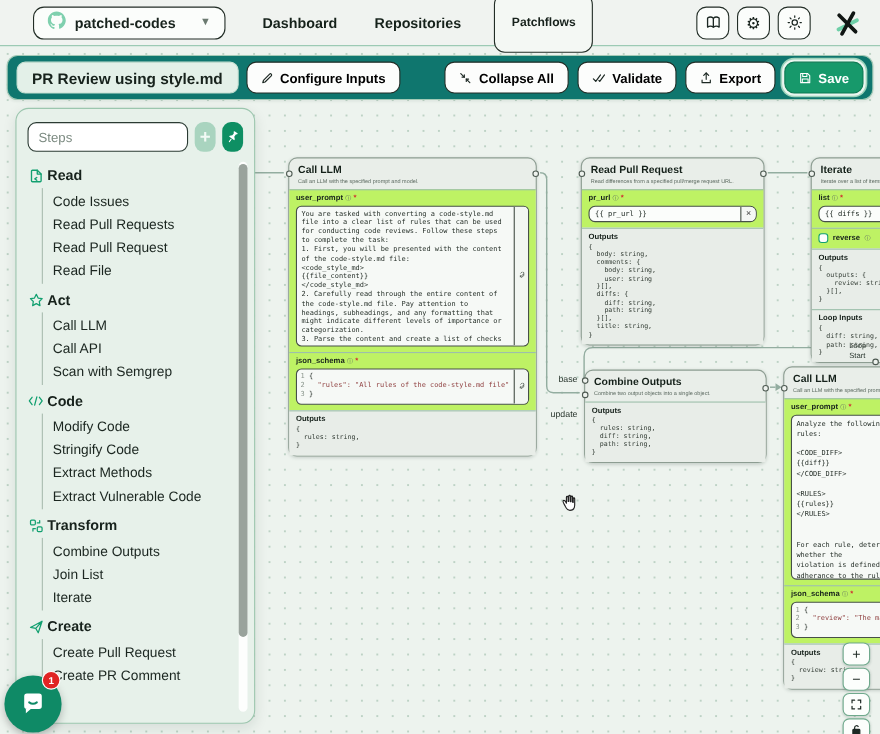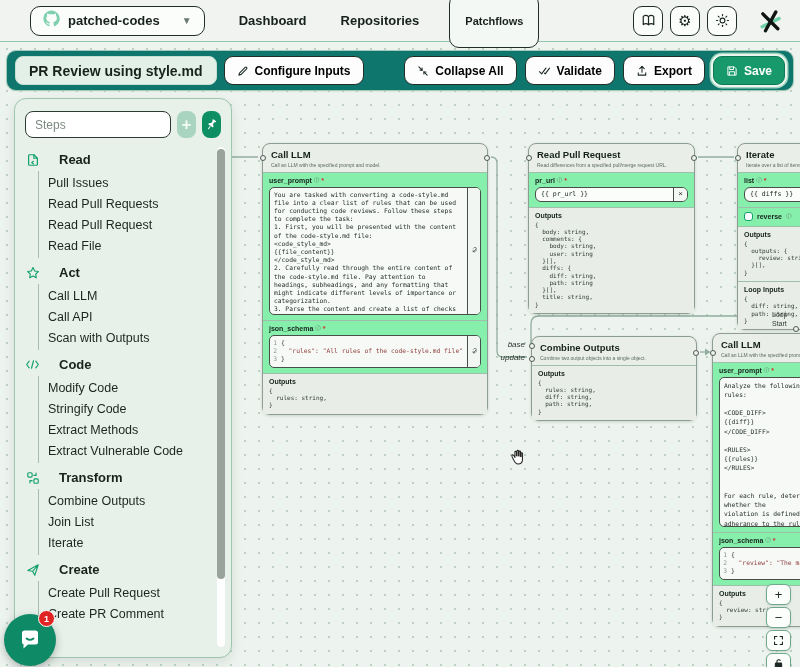--- a/index.html
+++ b/index.html
@@ -44,37 +44,37 @@
     box-shadow:0 4px 12px rgba(20,50,35,.10); }
   .side-top { display:flex; gap:6px; align-items:center; }
   .steps-input { width:146px; height:27px; border:1.5px solid #2b3b33; border-radius:8px;
     background:#fff; font-size:12px; padding:0 9px; color:#737373; outline:none; }
   .steps-input::placeholder { color:#7b8a80; }
   .sq-btn { width:27px; height:27px; border:none; border-radius:8px; display:flex;
     align-items:center; justify-content:center; }
   .add-btn { background:#a9d4bf; color:#f2faf5; font-size:17px; font-weight:600; }
   .pin-btn { background:#0e8f63; }
   .side-list { margin-top:10px; width:182px; }
-  .cat { display:flex; align-items:center; gap:19px; height:23px; margin-top:3px; }
+  .cat { display:flex; align-items:center; gap:3px; height:23px; margin-top:3px; }
   .cat-ic { width:15px; display:flex; justify-content:center; color:#12a070; font-weight:700; }
   .cat-name { font-size:13px; font-weight:700; }
   .items { margin-left:13px; border-left:1.5px solid #a9bcb0; padding:1px 0 2px 0; }
   .side-item { font-size:12.5px; font-weight:500; color:#1b2620; padding:3.5px 0 3.5px 9px; }
   .side-scroll-rail { position:absolute; right:6px; top:48px; width:8px; bottom:10px;
     background:#fdfefd; border-radius:4px; }
   .side-scroll-thumb { position:absolute; left:0; top:2px; width:8px; height:86%;
     background:#99a39c; border-radius:4px; }
 
   
   .node { position:absolute; background:#e9eee9; border:1px solid #8d9d92; border-radius:8px;
     box-shadow:0 1px 3px rgba(40,60,50,.18); z-index:10; }
   .node-hd { padding:5px 8px 4px 8px; }
   .node-title { font-size:9.5px; font-weight:700; color:#15211a; }
   .node-desc { font-size:5px; color:#5c6a61; margin-top:1.5px; white-space:nowrap; overflow:hidden; }
-  .sect { border-top:1px solid #9dbfab; background:#86efac; padding:4px 6px 5px 6px; }
+  .sect { border-top:1px solid #9dbfab; background:#bef264; padding:4px 6px 5px 6px; }
   .sect.outs { background:#e8ede8; }
   .f-label { font-size:7px; font-weight:700; display:flex; align-items:center; gap:2px; }
   .info { font-size:5.5px; color:#5c6a61; font-weight:400; }
   .req { color:#d03030; font-size:7px; }
   .t-box { display:flex; border:1.1px solid #465048; border-radius:5px; background:#f6f9f6;
     overflow:hidden; margin-top:3px; }
   .t-text { flex:1; padding:3px 4px; font-family:"DejaVu Sans Mono", monospace; font-size:6.3px;
     line-height:8.2px; color:#252f28; white-space:pre-wrap; overflow:hidden; }
   .t-link { width:13px; border-left:1.1px solid #465048; display:flex; align-items:center;
     justify-content:center; background:#f2f6f2; }
@@ -92,21 +92,21 @@
     margin-top:3px; height:15px; overflow:hidden; }
   .in-text { flex:1; font-family:"DejaVu Sans Mono", monospace; font-size:6.5px; line-height:13px;
     padding:0 5px; white-space:nowrap; overflow:hidden; }
   .in-x { width:14px; border-left:1.1px solid #465048; text-align:center; font-size:8px;
     line-height:12px; color:#333; background:#f4f7f4; }
   .chk-row { display:flex; align-items:center; gap:4px; }
   .chk { width:9px; height:9px; border:1.3px solid #12a070; border-radius:3px; background:#fdfefd; }
   .chk-label { font-size:7px; font-weight:600; }
   .hdl { position:absolute; width:6px; height:6px; border:1px solid #4e5a52; border-radius:50%;
     background:#eef2ee; z-index:12; }
-  .edge-label { position:absolute; font-size:8px; color:#29352d; font-weight:500; z-index:11;font-style:italic; }
+  .edge-label { position:absolute; font-size:8px; color:#29352d; font-weight:500; z-index:11; }
   .loop-label { position:absolute; left:772px; top:311px; width:27px; font-size:7px; line-height:8.5px;
     color:#2d3a32; text-align:left; z-index:11; }
 
   
   .controls { position:absolute; left:766px; top:584px; display:flex; flex-direction:column; gap:2px; z-index:45; }
   .ctl-btn { width:25px; height:21px; background:#fcfefc; border:1.2px solid #6fa98c; border-radius:6px;
     display:flex; align-items:center; justify-content:center; font-size:13px; color:#1c2823;
     box-shadow:0 1px 2px rgba(30,60,45,.15); }
 
   
@@ -178,21 +178,21 @@
     <path d="M196 157 H 258"></path>
     <path d="M491 157 q6 0 6 6 V351 q0 6 6 6 H527"></path>
     <path d="M698 157 H 734"></path>
     <path d="M795 309 q0 7 -8 7 H539 q-8 0 -8 8 v20"></path>
     <path d="M700 352 H 705"></path>
   </g>
   <polygon points="705,348.5 710.5,352 705,355.5" fill="#93ada0"></polygon>
 </svg>
 
 <div class="edge-label" style="left:499px; top:340px; width:26px; text-align:right;">base</div>
-<div class="edge-label" style="left:489px; top:353px; width:36px; text-align:right;">update</div>
+<div class="edge-label" style="left:489px; top:372px; width:36px; text-align:right;">update</div>
 <div class="loop-label">Loop Start</div>
 
 <div class="node" style="left:262px; top:143px; width:226px;">
   <div class="hdl" style="left:-3px; top:11px;"></div>
   <div class="hdl" style="right:-3px; top:11px;"></div>
   <div class="node-hd">
     <div class="node-title">Call LLM</div>
     <div class="node-desc">Call an LLM with the specified prompt and model.</div>
   </div>
   <div class="sect">
@@ -483,39 +483,39 @@
               <path d="M9 2 H4 a1 1 0 0 0 -1 1 v10 a1 1 0 0 0 1 1 h8 a1 1 0 0 0 1-1 V6 z"></path>
               <path d="M9 2 v4 h4"></path>
               <polyline points="8.5,9.5 6.5,11 8.5,12.5"></polyline>
             </g>
           </svg>
       </span>
       <span class="cat-name">Read</span>
     </div>
     <div class="items">
 
-    <div class="side-item">Pull Issues</div>
+    <div class="side-item">Code Issues</div>
         <div class="side-item">Read Pull Requests</div>
         <div class="side-item">Read Pull Request</div>
         <div class="side-item">Read File</div>
       </div>
 
     <div class="cat">
       <span class="cat-ic">
         <svg width="14" height="14" viewBox="0 0 16 16">
             <path d="M8 1.8 l1.9 3.9 4.2.6 -3 3 .7 4.2 L8 11.5 4.2 13.5 4.9 9.3 1.9 6.3 6.1 5.7 z" fill="none" stroke="#12a070" stroke-width="1.3" stroke-linejoin="round"></path>
           </svg>
       </span>
       <span class="cat-name">Act</span>
     </div>
     <div class="items">
 
     <div class="side-item">Call LLM</div>
         <div class="side-item">Call API</div>
-        <div class="side-item">Scan with Outputs</div>
+        <div class="side-item">Scan with Semgrep</div>
       </div>
 
     <div class="cat">
       <span class="cat-ic">
         <svg width="15" height="13" viewBox="0 0 18 14">
             <g fill="none" stroke="#12a070" stroke-width="1.4" stroke-linecap="round" stroke-linejoin="round">
               <polyline points="5,3 2,7 5,11"></polyline>
               <polyline points="13,3 16,7 13,11"></polyline>
               <line x1="10.2" y1="2.5" x2="7.8" y2="11.5"></line>
             </g>

